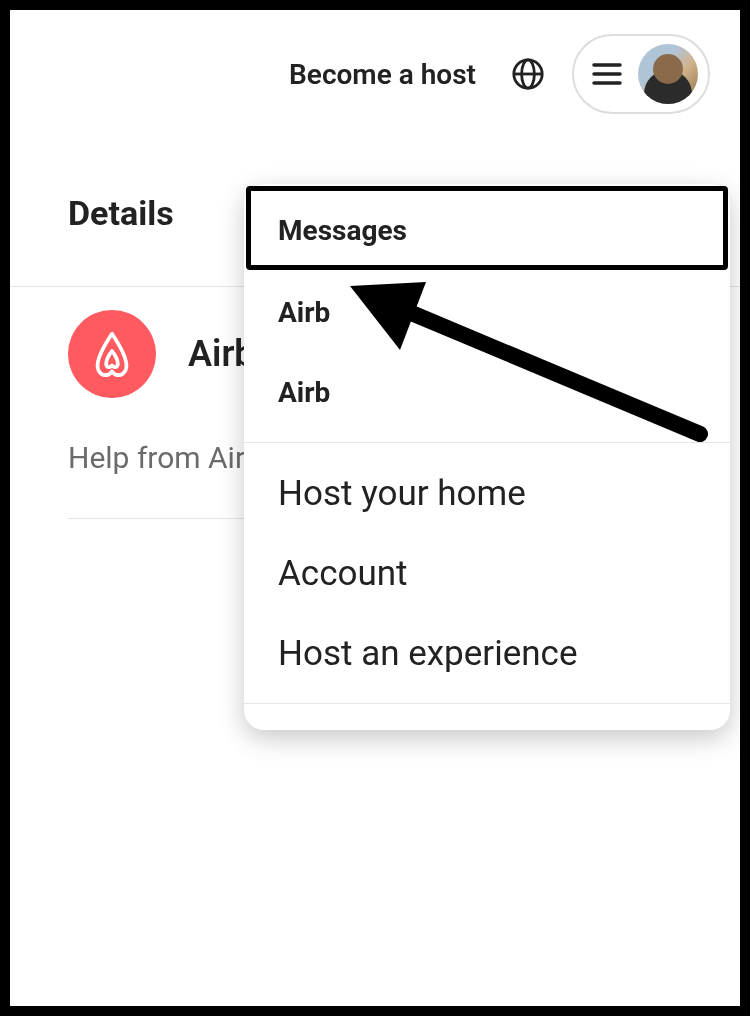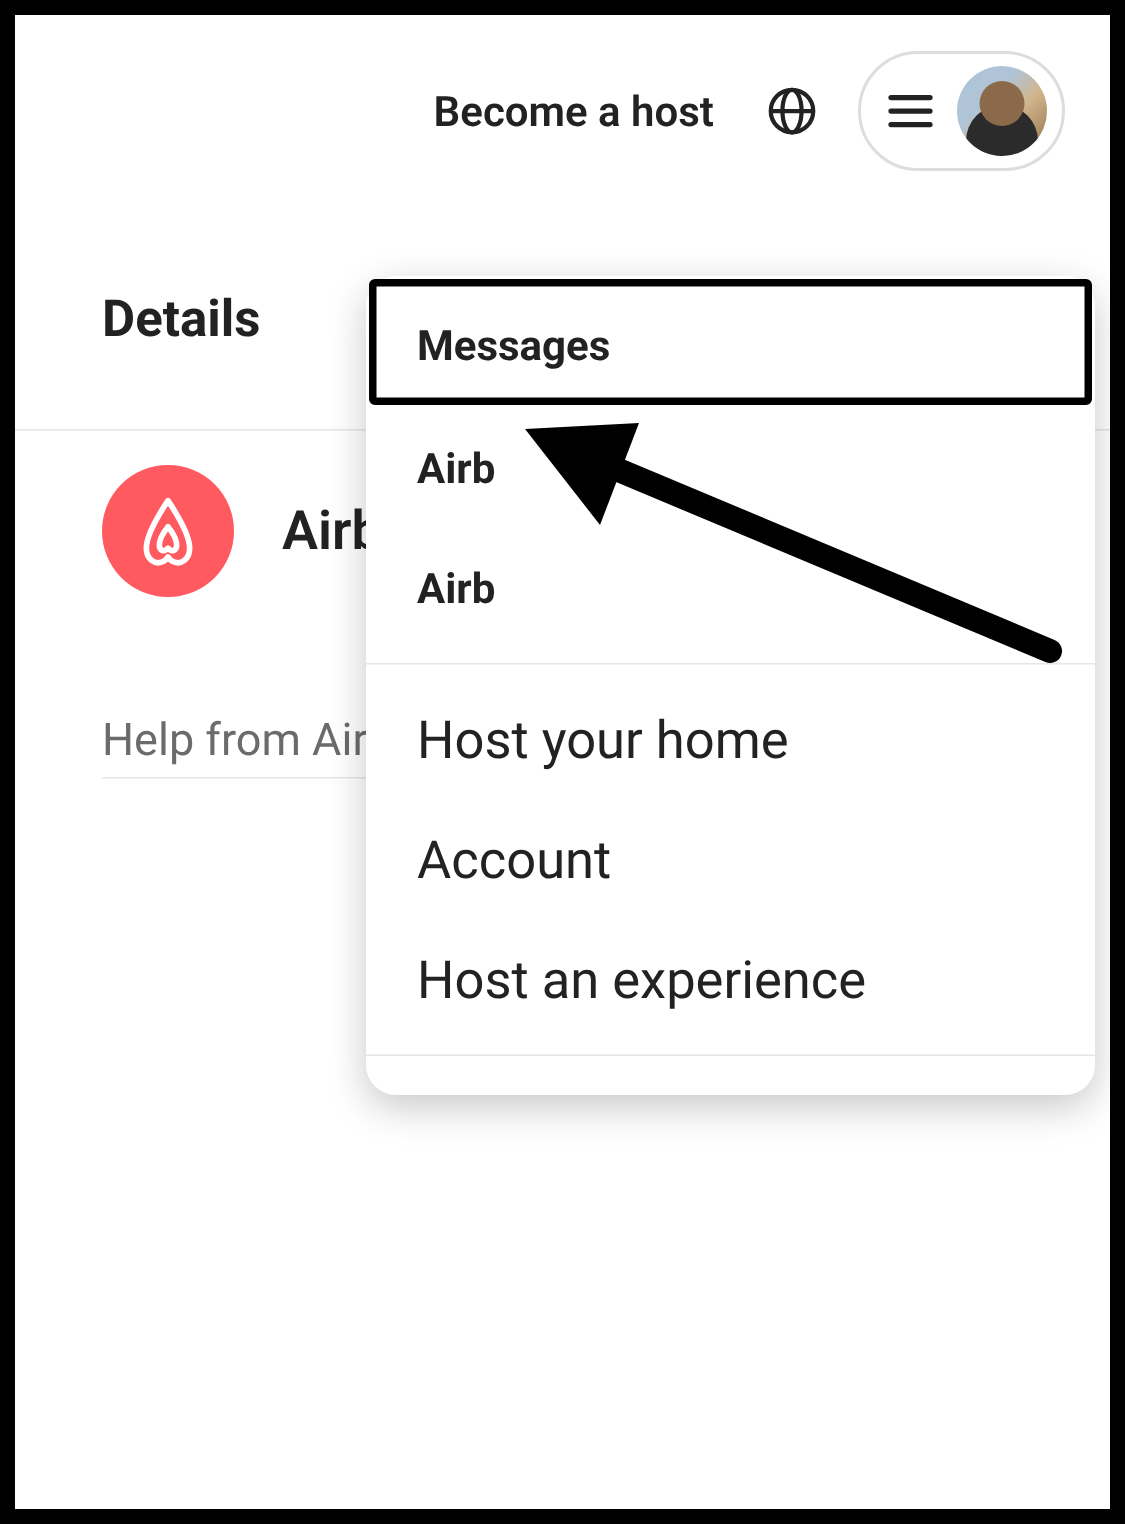--- a/index.html
+++ b/index.html
@@ -125,21 +125,20 @@
     font-size: 36px;
     font-weight: 600;
     color: #222;
   }
   .help-text {
     position: absolute;
     top: 430px;
     left: 58px;
     font-size: 30px;
     color: #6b6b6b;
-    margin-top: 36px;
   }
   .hr2 {
     position: absolute;
     top: 508px;
     left: 58px; right: 20px;
     height: 1px;
     background: #e6e6e6;
   }
 
   

